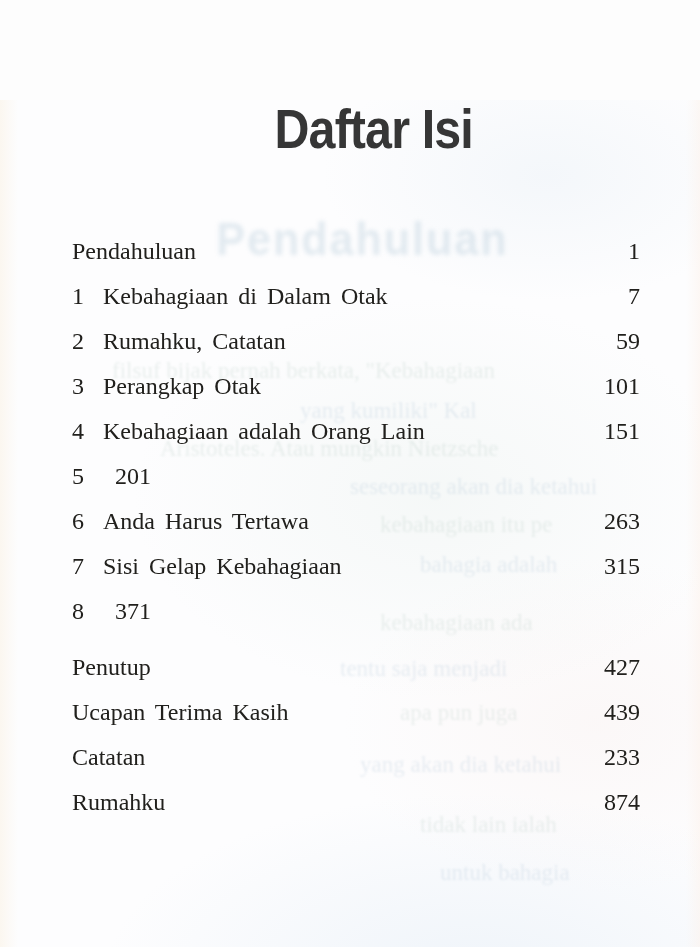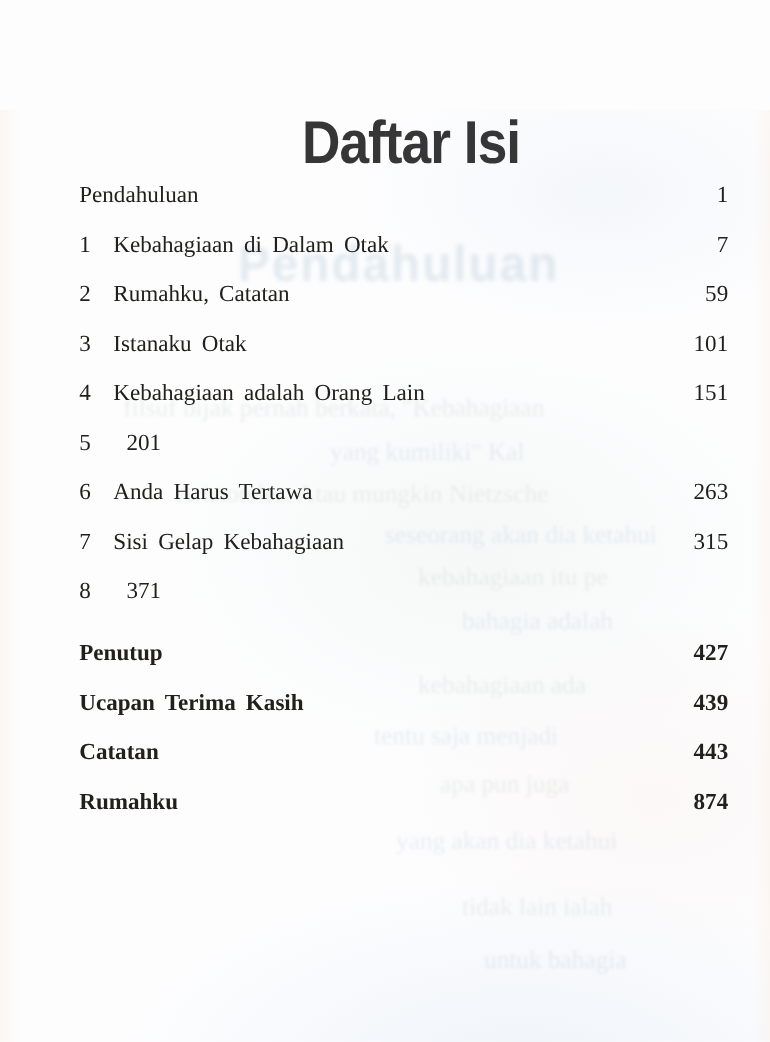--- a/index.html
+++ b/index.html
@@ -91,32 +91,33 @@
     font-family: "Liberation Sans", sans-serif;
     font-weight: 700;
     font-size: 55px;
     line-height: 1.06;
     letter-spacing: -1px;
     color: #363636;
     transform: scaleX(0.88);
   }
 
   .toc {
-    padding: 0 38px 0 72px;
-    font-size: 21px;
+    margin-top: 74px;
+    padding: 0 60px 0 72px;
+    font-size: 24px;
     line-height: 30px;
     word-spacing: 4px;
   }
   .toc-row {
     display: flex;
     align-items: baseline;
     margin-bottom: 15px;
   }
   .chapter-group { margin-top: 14px; }
-  .back-group    { margin-top: 26px; font-weight: bold; }
+  .back-group    { margin-top: 26px; }
 
   .chap-num {
     flex: 0 0 31px;
     text-align: left;
   }
   .entry-label {
     flex: 1 1 auto;
     text-align: left;
     white-space: nowrap;
     overflow: hidden;
@@ -168,21 +169,21 @@
           <span class="entry-label">Kebahagiaan di Dalam Otak</span>
           <span class="page-num">7</span>
         </div>
         <div class="toc-row">
           <span class="chap-num">2</span>
           <span class="entry-label">Rumahku, Catatan</span>
           <span class="page-num">59</span>
         </div>
         <div class="toc-row">
           <span class="chap-num">3</span>
-          <span class="entry-label">Istanaku Otak</span>
+          <span class="entry-label">Perangkap Otak</span>
           <span class="page-num">101</span>
         </div>
         <div class="toc-row">
           <span class="chap-num">4</span>
           <span class="entry-label">Kebahagiaan adalah Orang Lain</span>
           <span class="page-num">151</span>
         </div>
         <div class="toc-row">
           <span class="chap-num">5</span>
           <span class="page-num">201</span>
@@ -207,21 +208,21 @@
         <div class="toc-row">
           <span class="entry-label">Penutup</span>
           <span class="page-num">427</span>
         </div>
         <div class="toc-row">
           <span class="entry-label">Ucapan Terima Kasih</span>
           <span class="page-num">439</span>
         </div>
         <div class="toc-row">
           <span class="entry-label">Catatan</span>
-          <span class="page-num">443</span>
+          <span class="page-num">233</span>
         </div>
         <div class="toc-row">
           <span class="entry-label">Rumahku</span>
           <span class="page-num">874</span>
         </div>
       </div>
 
     </div>
   </div>
 </div>

